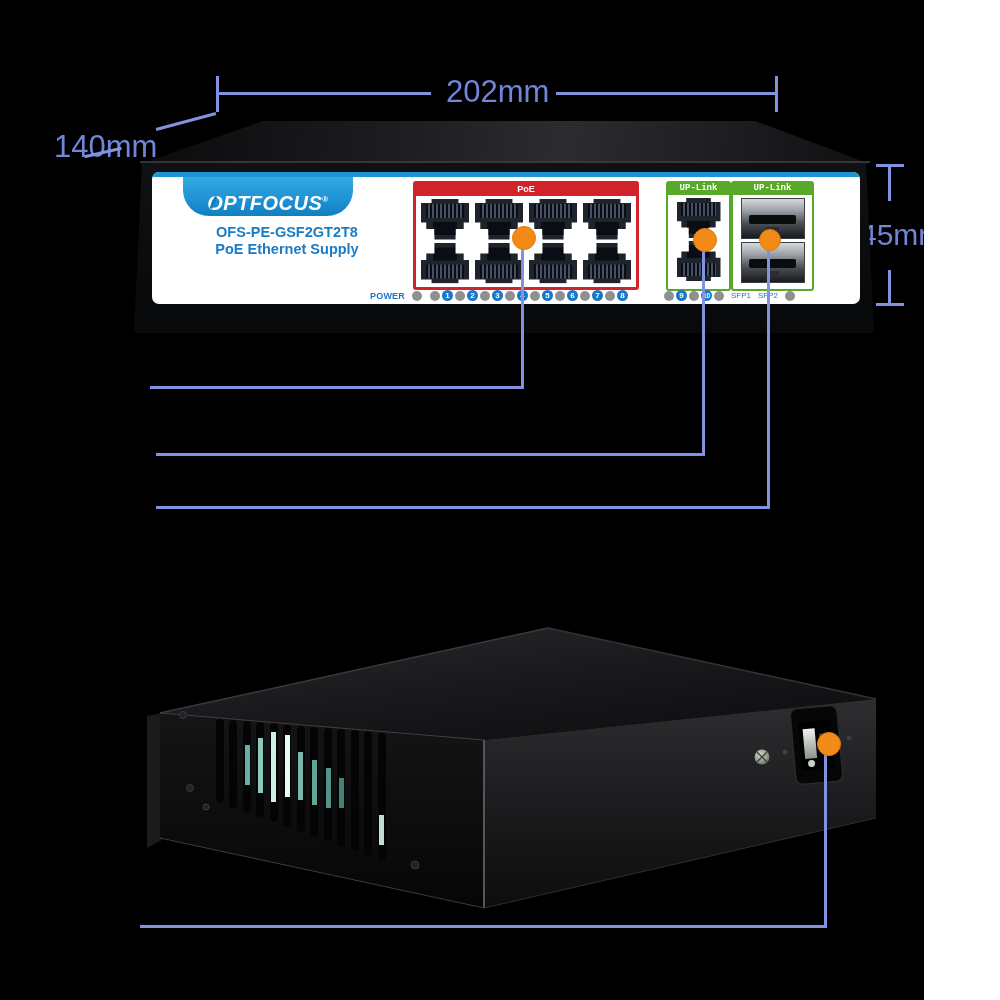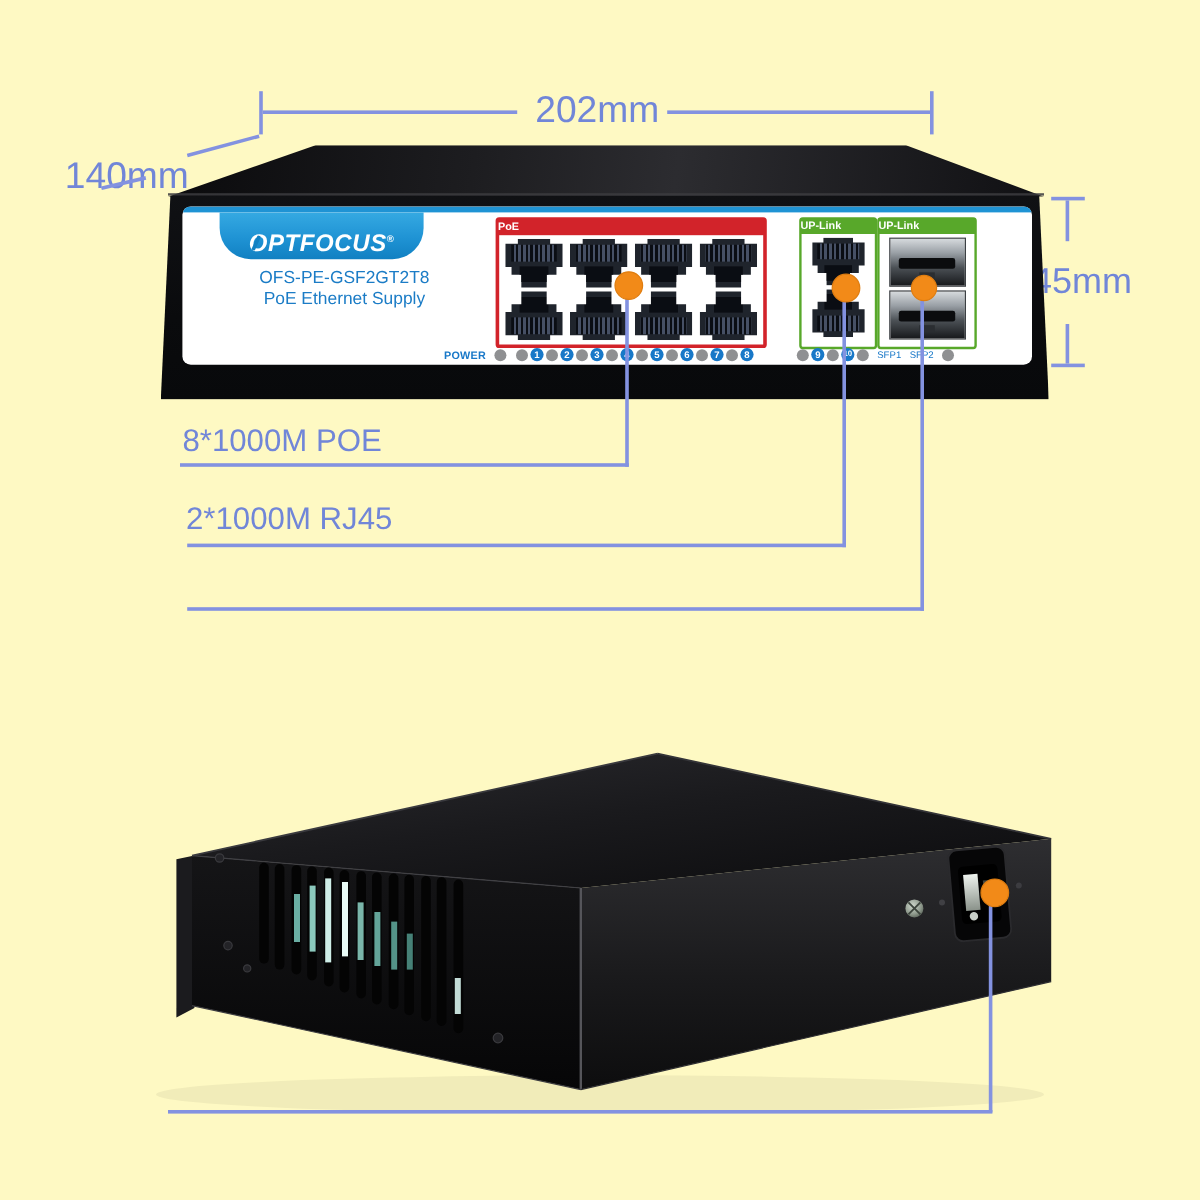--- a/index.html
+++ b/index.html
@@ -1,16 +1,16 @@
 <!DOCTYPE html>
 <html style="--accent-line: #8392e0; --dim-text: #7186d8; --power-text: #5b74d8; --brand-cyan: #1f93d4; --brand-cyan-dark: #1180c2; --model-blue: #1b7cc6; --poe-red: #d2232a; --uplink-green: #58a82a; --marker-orange: #f28a18; --led-blue: #1878c8; --led-gray: #8f9092;"><head>
 <meta charset="utf-8">
 <style>
   html,body{margin:0;padding:0;background:#fff;}
-  .canvas{position:relative;width:1000px;height:1000px;background:#fef9c3;overflow:hidden;
+  .canvas{position:relative;width:924px;height:1000px;background:#000000;overflow:hidden;
           font-family:"Liberation Sans", sans-serif;}
 
   
   .dim-line{position:absolute;background:var(--accent-line);}
   .dim-text{position:absolute;color:var(--dim-text);font-size:31px;font-weight:400;line-height:1;}
 
   
   .lid{position:absolute;left:138px;top:118px;width:734px;height:46px;
        clip-path:polygon(125px 3px,617px 3px,732px 46px,2px 46px);
        background:linear-gradient(97deg,#0a0a0c 0%,#1d1d20 35%,#2c2c30 58%,#101013 100%);}
@@ -22,32 +22,32 @@
        border-radius:7px;overflow:hidden;}
   .stripe{position:absolute;left:0;top:0;width:708px;height:5px;background:var(--brand-cyan);}
   .badge{position:absolute;left:31px;top:5px;width:170px;height:39px;
        background:linear-gradient(180deg,#35a9e2 0%,var(--brand-cyan) 55%,var(--brand-cyan-dark) 100%);
        border-radius:0 0 26px 26px;display:flex;align-items:center;justify-content:center;}
   .brand{color:#fff;font-style:italic;font-weight:800;font-size:20px;letter-spacing:.5px;position:relative;margin-top:14px;}
   .brand .reg{font-size:8px;vertical-align:super;font-style:normal;font-weight:700;}
   .brand .bolt{position:absolute;left:5px;top:4px;width:3px;height:13px;background:var(--brand-cyan-dark);
        transform:rotate(24deg);border-radius:1px;}
   .model{position:absolute;left:50px;top:52px;width:170px;text-align:center;
-       color:var(--model-blue);font-weight:400;font-size:14.5px;line-height:17px;}
+       color:var(--model-blue);font-weight:700;font-size:14.5px;line-height:17px;}
 
   
   .portbox{position:absolute;background:#fff;}
   .poe-box{left:261px;top:9px;width:220px;height:103px;border:3px solid var(--poe-red);border-radius:3px;}
   .gbox{border:2.5px solid var(--uplink-green);border-radius:3px;}
   .gbox1{left:514px;top:9px;width:61px;height:106px;}
   .gbox2{left:579px;top:9px;width:79px;height:106px;}
   .boxhdr{position:absolute;left:-1px;right:-1px;top:-1px;height:13px;color:#fff;font-size:9px;
-       font-weight:700;line-height:13px;}
+       font-weight:700;text-align:center;line-height:13px;}
   .hdr-red{background:var(--poe-red);}
-  .hdr-green{background:var(--uplink-green);}
+  .hdr-green{background:var(--uplink-green);font-family:Liberation Mono, monospace;}
 
   .poe-ports{position:absolute;left:5px;right:5px;top:15px;bottom:4px;display:grid;
        grid-template-columns:repeat(4,1fr);grid-template-rows:1fr 1fr;gap:3px 6px;}
   .rj45{position:relative;background:#1f242c;
        clip-path:polygon(22% 0%,78% 0%,78% 10%,100% 10%,100% 58%,89% 58%,89% 74%,72% 74%,72% 100%,
                          28% 100%,28% 74%,11% 74%,11% 58%,0% 58%,0% 10%,22% 10%);}
   .rj45::before{content:"";position:absolute;left:11%;right:11%;top:13%;height:33%;
        background:repeating-linear-gradient(90deg,#0a0d13 0 2px,#465065 2px 4px);}
   .rj45::after{content:"";position:absolute;left:24%;right:24%;top:58%;bottom:10%;background:#0a0d13;}
   .flip{transform:scaleY(-1);}
@@ -177,25 +177,23 @@
       <span class="ltext g4">SFP2</span>
       <span class="ldot g4"></span>
     </div>
 
   <div class="marker" style="left:512px;top:226px;width:24px;height:24px;"></div>
   <div class="marker" style="left:693px;top:228px;width:24px;height:24px;"></div>
   <div class="marker" style="left:759px;top:229px;width:22px;height:22px;"></div>
 
   <div class="cline" style="left:521px;top:244px;width:3px;height:145px;"></div>
   <div class="cline" style="left:150px;top:386px;width:374px;height:3px;"></div>
-  <div class="callout-text" style="left:152px;top:354px;">8*1000M POE</div>
 
   <div class="cline" style="left:702px;top:250px;width:3px;height:206px;"></div>
   <div class="cline" style="left:156px;top:453px;width:549px;height:3px;"></div>
-  <div class="callout-text" style="left:155px;top:419px;">2*1000M RJ45</div>
 
   <div class="cline" style="left:767px;top:249px;width:3px;height:260px;"></div>
   <div class="cline" style="left:156px;top:506px;width:614px;height:3px;"></div>
 
   <svg class="rear-svg" width="1000" height="1000" viewBox="0 0 1000 1000">
     <defs>
       <linearGradient id="topFace" x1="0" y1="0" x2="0.8" y2="1">
         <stop offset="0" stop-color="#2a2a2e"></stop>
           <stop offset="0.5" stop-color="#1a1a1d"></stop>
           <stop offset="1" stop-color="#0e0e10"></stop>

